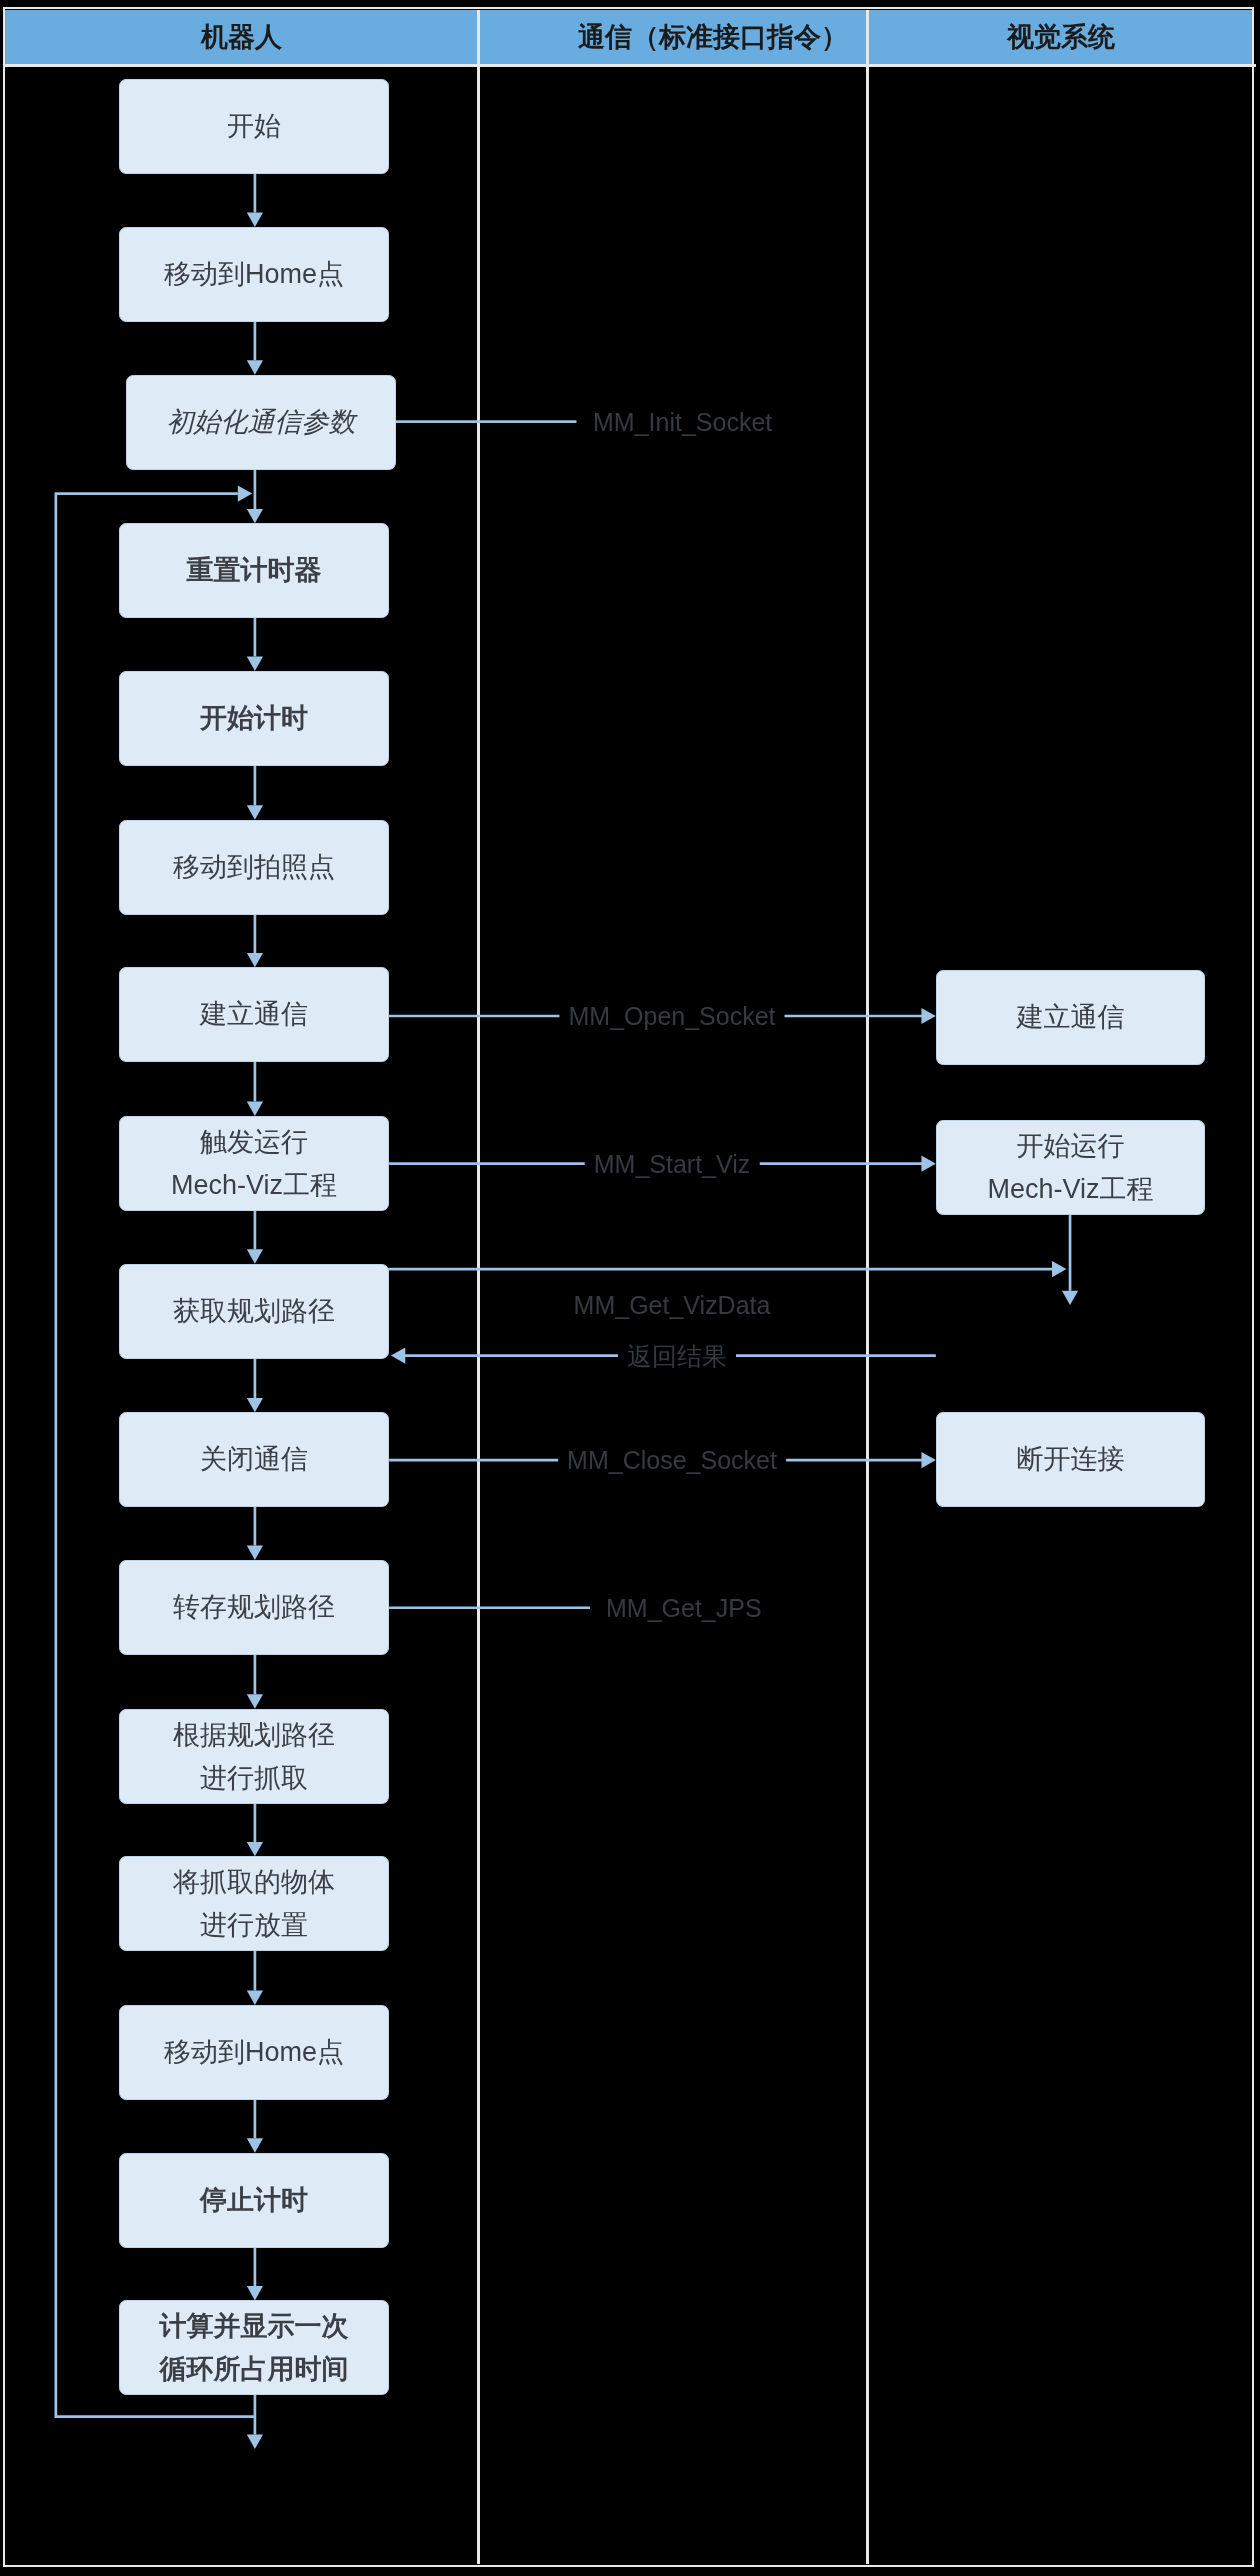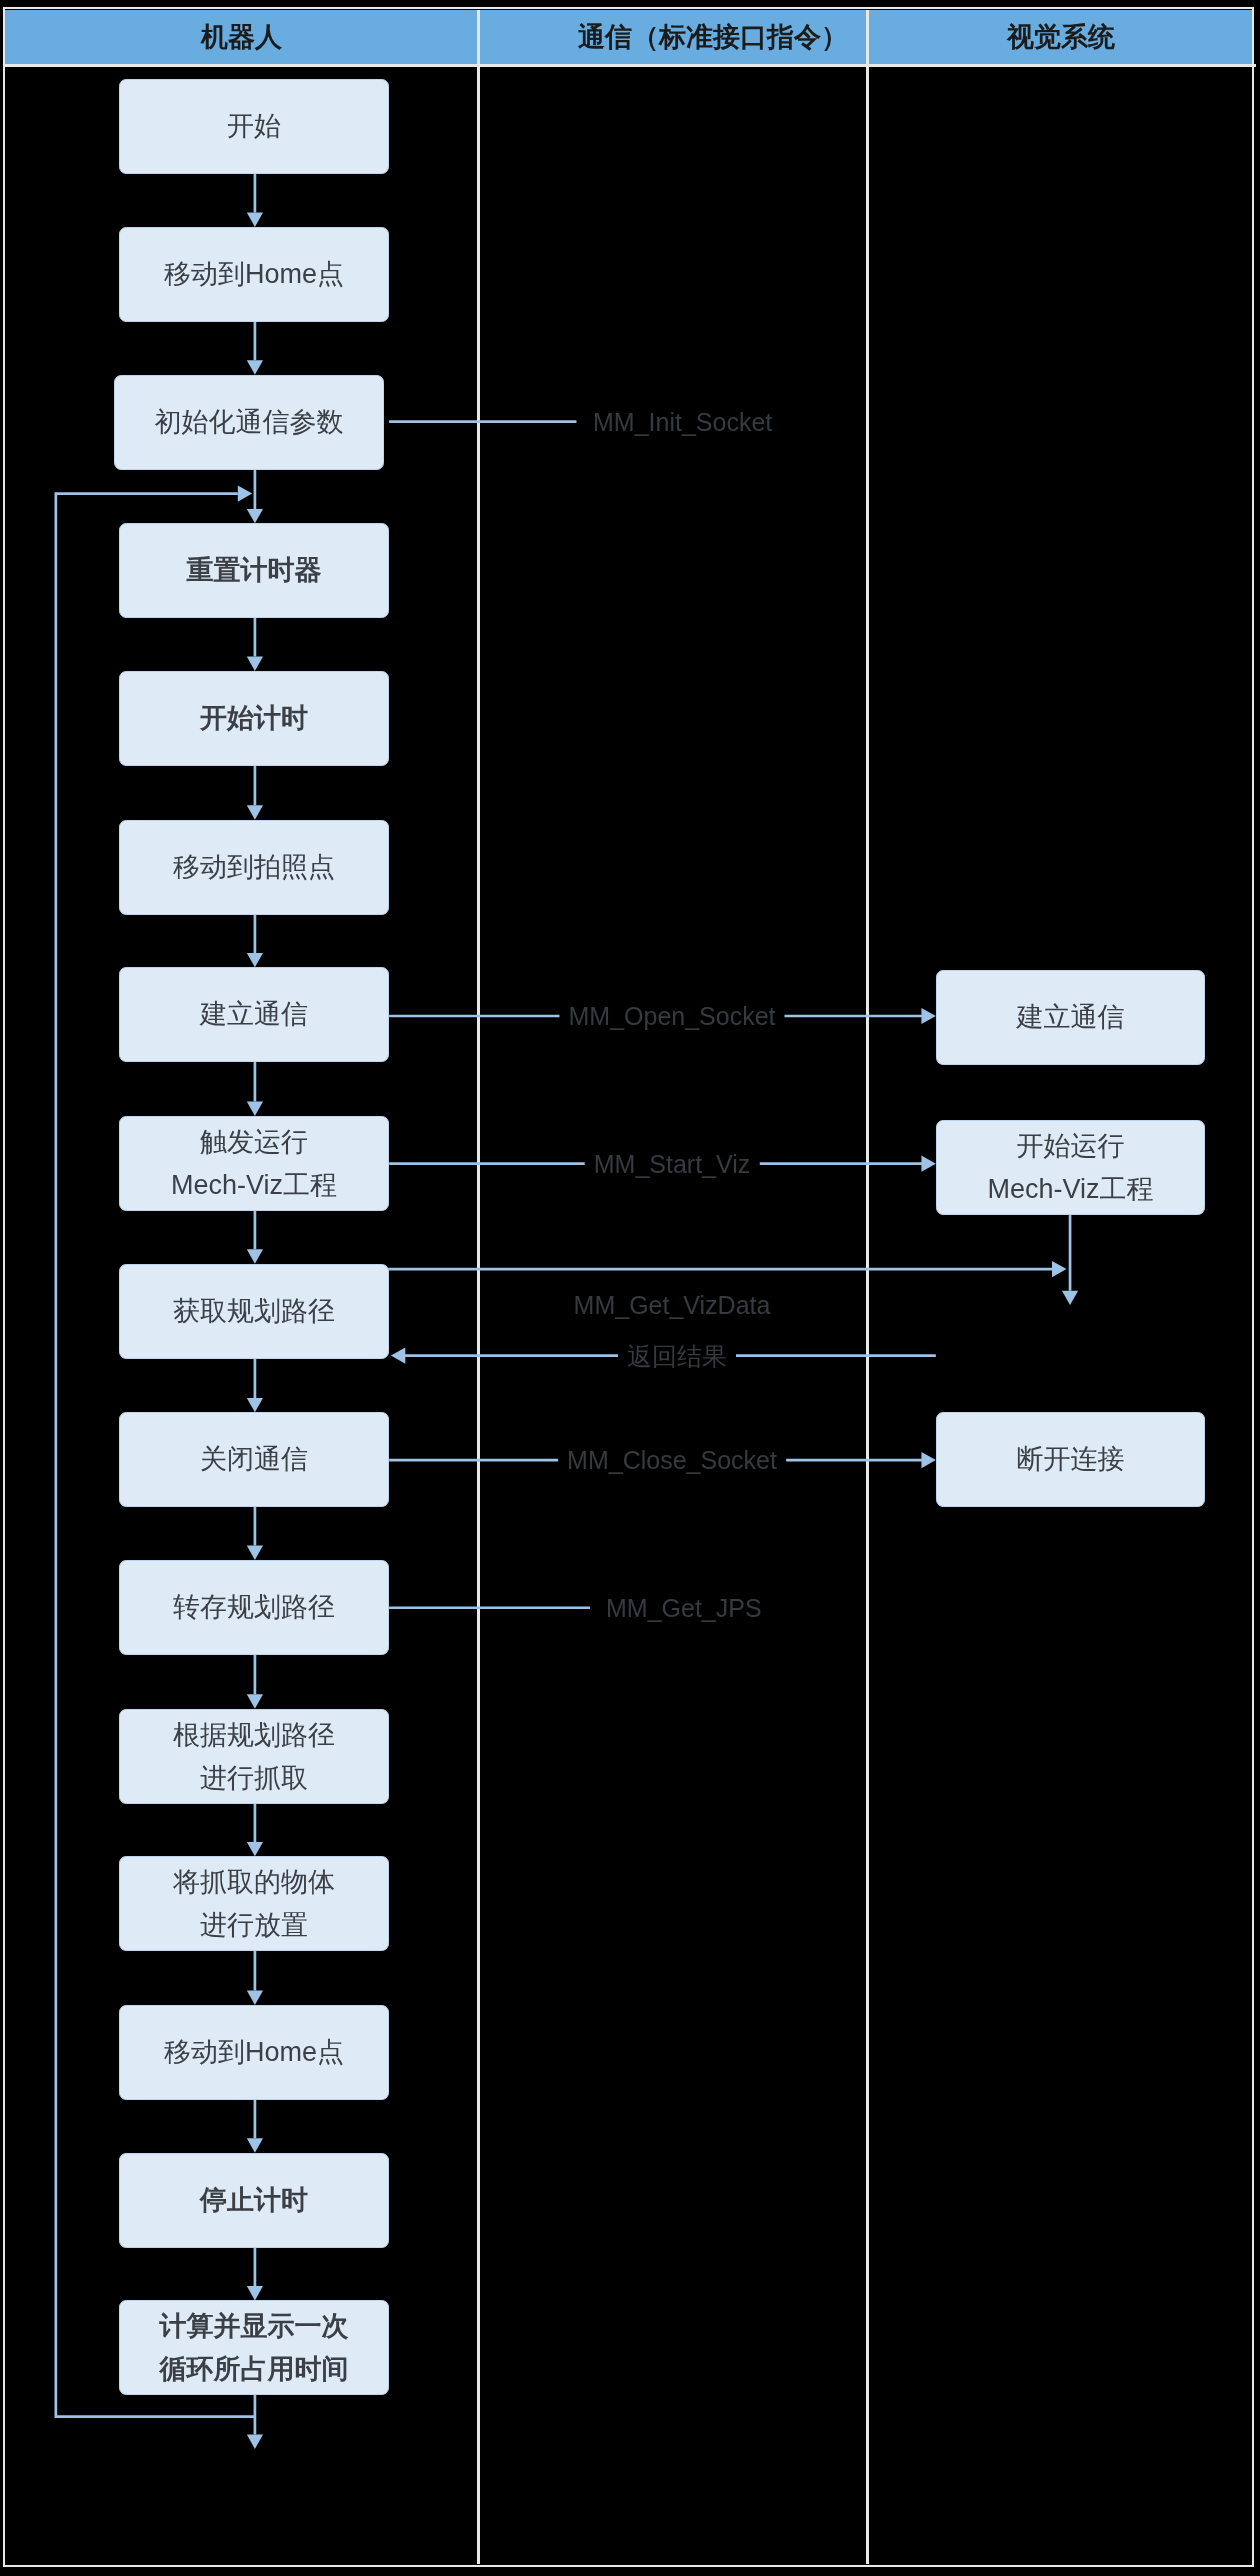--- a/index.html
+++ b/index.html
@@ -92,21 +92,21 @@
       <path d="M434 1505 L450 1496 L450 1514 Z"></path>
     </g>
   </svg>
 
   <div class="node" style="left:119px;top:79px;">
       <span>开始</span>
     </div>
   <div class="node" style="left:119px;top:227px;">
       <span>移动到Home点</span>
     </div>
-  <div class="node" style="left:114px;top:375px;">
+  <div class="node" style="left:126px;top:375px;font-style:italic;">
       <span>初始化通信参数</span>
     </div>
   <div class="node bold" style="left:119px;top:523px;">
       <span>重置计时器</span>
     </div>
   <div class="node bold" style="left:119px;top:671px;">
       <span>开始计时</span>
     </div>
   <div class="node" style="left:119px;top:820px;">
       <span>移动到拍照点</span>

